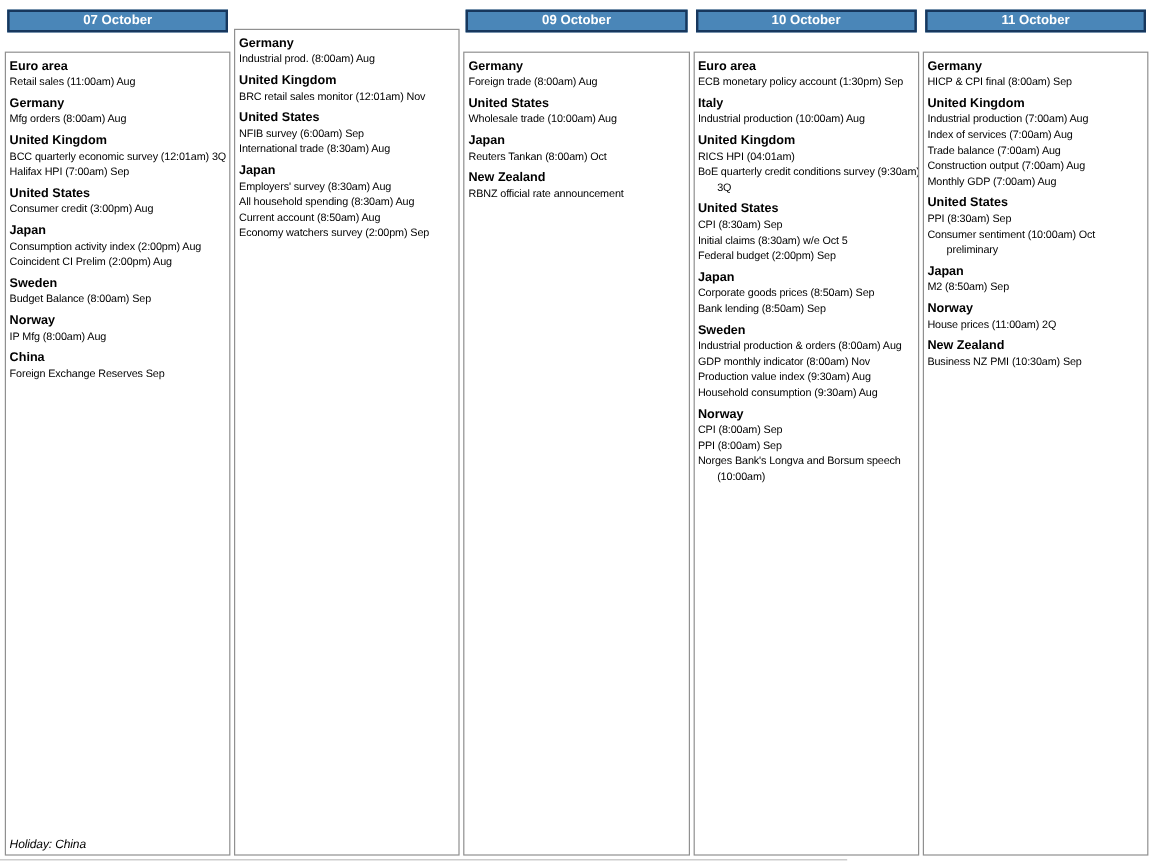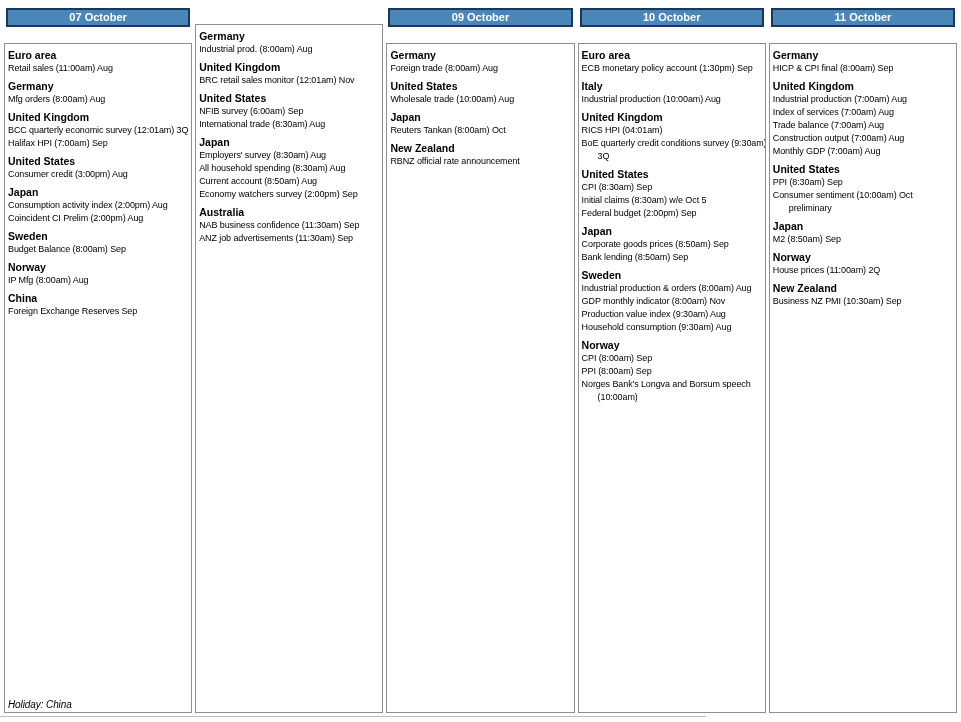--- a/index.html
+++ b/index.html
@@ -136,25 +136,20 @@
           <div class="event">NFIB survey (6:00am) Sep</div>
           <div class="event">International trade (8:30am) Aug</div>
         </div>
         <div class="group">
           <div class="country">Japan</div>
           <div class="event">Employers' survey (8:30am) Aug</div>
           <div class="event">All household spending (8:30am) Aug</div>
           <div class="event">Current account (8:50am) Aug</div>
           <div class="event">Economy watchers survey (2:00pm) Sep</div>
         </div>
-        <div class="group">
-          <div class="country">Australia</div>
-          <div class="event">NAB business confidence (11:30am) Sep</div>
-          <div class="event">ANZ job advertisements (11:30am) Sep</div>
-        </div>
       </div>
     </div>
     <div class="column">
       <div class="col-header">09 October</div>
       <div class="col-body">
         <div class="group">
           <div class="country">Germany</div>
           <div class="event">Foreign trade (8:00am) Aug</div>
         </div>
         <div class="group">

